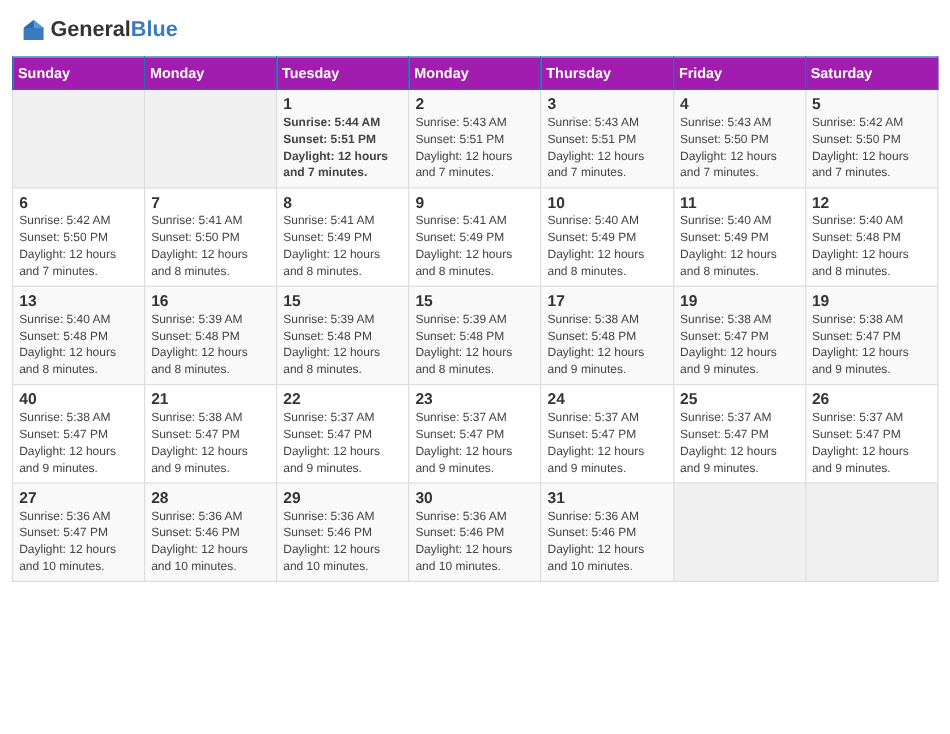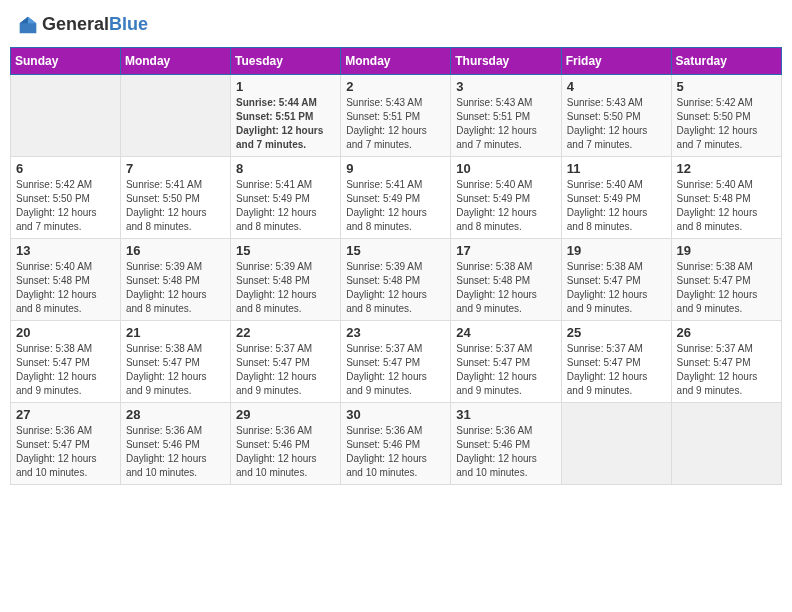--- a/index.html
+++ b/index.html
@@ -227,21 +227,21 @@
         </td>
         <td>
           <span class="day-number">19</span>
           <div class="day-detail" style="white-space: pre-line;">Sunrise: 5:38 AM
 Sunset: 5:47 PM
 Daylight: 12 hours and 9 minutes.</div>
         </td>
       </tr>
       <tr>
         <td>
-          <span class="day-number">20</span>
+          <span class="day-number">40</span>
           <div class="day-detail" style="white-space: pre-line;">Sunrise: 5:38 AM
 Sunset: 5:47 PM
 Daylight: 12 hours and 9 minutes.</div>
         </td>
         <td>
           <span class="day-number">21</span>
           <div class="day-detail" style="white-space: pre-line;">Sunrise: 5:38 AM
 Sunset: 5:47 PM
 Daylight: 12 hours and 9 minutes.</div>
         </td>

